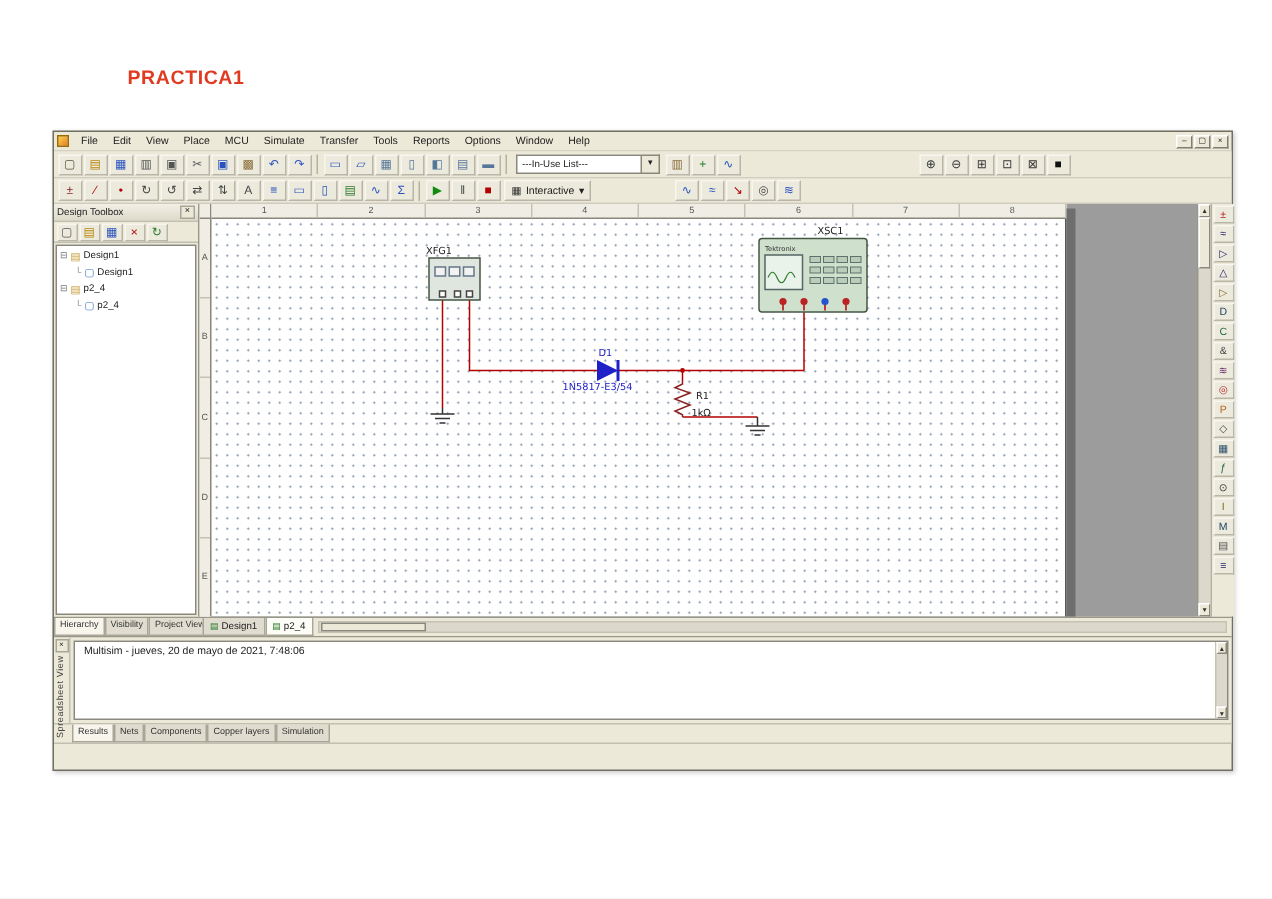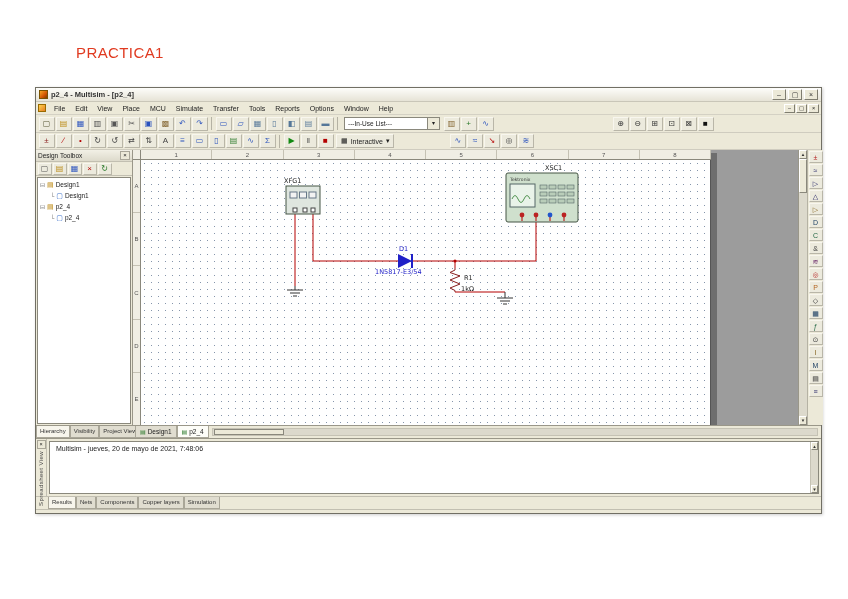--- a/index.html
+++ b/index.html
@@ -1,19 +1,19 @@
 <!DOCTYPE html>
 <html><head>
 <meta charset="utf-8">
 <style>
 *{box-sizing:border-box;margin:0;padding:0}
 html,body{width:848px;height:599px}
 body{background:#ffffff;font-family:"Liberation Sans","DejaVu Sans",sans-serif;position:relative;overflow:hidden;color:#222}
 .rep{display:contents}
-.doc-title{position:absolute;left:76px;top:44px;font-size:15px;font-weight:normal;color:#e03a20;letter-spacing:.4px}
+.doc-title{position:absolute;left:85px;top:44px;font-size:13px;font-weight:bold;color:#e03a20;letter-spacing:.4px}
 .win{position:absolute;left:35px;top:87px;width:787px;height:427px;background:#ece9d8;border:1px solid #716f64;display:flex;flex-direction:column;box-shadow:1px 1px 3px rgba(0,0,0,.2)}
 .titlebar{height:14px;display:flex;align-items:center;gap:3px;padding:0 3px;background:linear-gradient(#fdfdfa,#e6e3d6);border-bottom:1px solid #c9c6b8;font-size:7.5px;font-weight:bold;color:#333;flex:none}
 .app-ico{width:9px;height:9px;background:linear-gradient(135deg,#f6a623,#d35400 60%,#7a3b00);border:1px solid #7a5200;flex:none}
 .tb-title{flex:1;white-space:nowrap;overflow:hidden}
 .winbtns{display:flex;gap:2px}
 .wbtn{width:14px;height:11px;border:1px solid;border-color:#fff #7f7d70 #7f7d70 #fff;background:#ece9d8;font-size:7px;line-height:9px;text-align:center;font-weight:normal}
 .menubar{height:13px;display:flex;align-items:center;padding:0 2px;border-bottom:1px solid #d4d1c4;font-size:7px;flex:none}
 .mdoc-ico{width:8px;height:8px;background:linear-gradient(135deg,#ffd24d,#e67e22);border:1px solid #996a00;margin-right:3px;flex:none}
 .menu-item{padding:1px 5px;white-space:nowrap}
 .mdi{margin-left:auto;display:flex;gap:1px}
@@ -80,29 +80,20 @@
 .status{height:4px;border-top:1px solid #c2bfb1;flex:none}
 </style>
 </head>
 <body>
 
 <div class="page">
   <div class="doc-title">PRACTICA1</div>
 
   <div class="win">
 
-    <div class="titlebar">
-      <span class="app-ico"></span>
-      <span class="tb-title">p2_4 - Multisim - [p2_4]</span>
-      <span class="winbtns">
-        <span class="wbtn">–</span>
-        <span class="wbtn">▢</span>
-        <span class="wbtn">×</span>
-      </span>
-    </div>
 
     <div class="menubar">
       <span class="mdoc-ico"></span>
       <span class="rep">
         
       <span class="menu-item"><span>File</span></span><span class="menu-item"><span>Edit</span></span><span class="menu-item"><span>View</span></span><span class="menu-item"><span>Place</span></span><span class="menu-item"><span>MCU</span></span><span class="menu-item"><span>Simulate</span></span><span class="menu-item"><span>Transfer</span></span><span class="menu-item"><span>Tools</span></span><span class="menu-item"><span>Reports</span></span><span class="menu-item"><span>Options</span></span><span class="menu-item"><span>Window</span></span><span class="menu-item"><span>Help</span></span></span>
       <span class="mdi">
         <span class="wbtn">–</span>
         <span class="wbtn">▢</span>
         <span class="wbtn">×</span>

